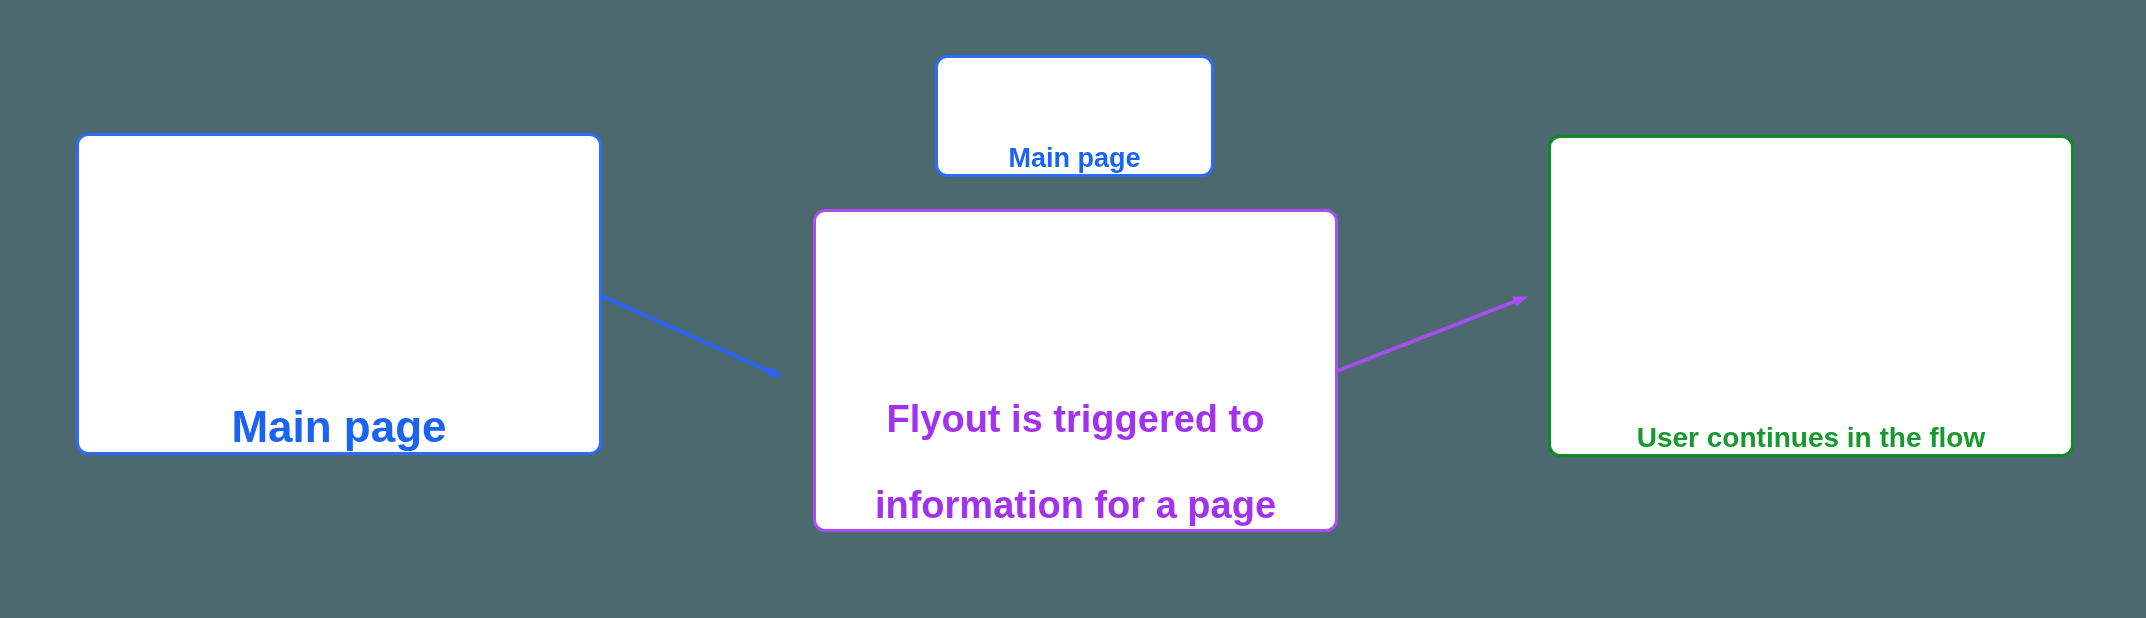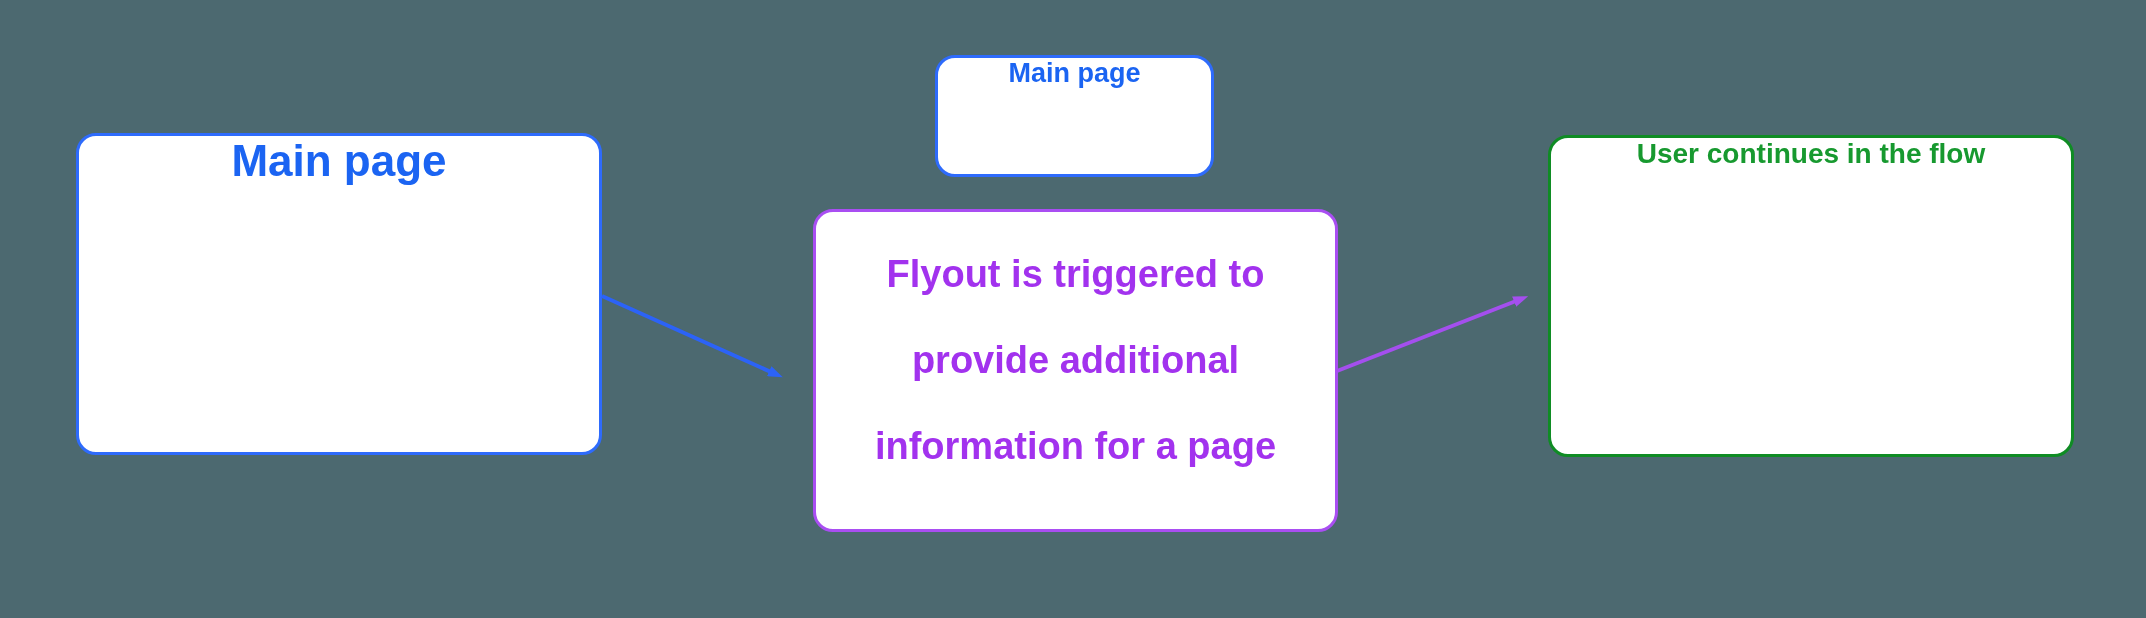--- a/index.html
+++ b/index.html
@@ -9,25 +9,25 @@
     background: var(--background, #4c6970);
     font-family: "Liberation Sans", sans-serif;
   }
   .canvas {
     position: absolute;
     inset: 0;
   }
   .node {
     position: absolute;
     background: var(--node-background, #ffffff);
-    border-radius: 20px;
+    border-radius: 12px;
     display: flex;
     flex-direction: column;
     align-items: center;
-    justify-content: flex-start;
+    justify-content: flex-end;
     text-align: center;
   }
   .node-label { font-weight: bold; white-space: nowrap; }
 
   .node-main-large {
     left: 76px; top: 133px; width: 526px; height: 322px;
     border: 3px solid var(--blue-border, #2e6bfc);
   }
   .node-main-large .node-label { font-size: 44px; color: var(--blue-text, #1b64f2); }
 
@@ -71,21 +71,20 @@
   <div class="node node-main-large">
     <div class="node-label">Main page</div>
   </div>
 
   <div class="node node-main-small">
     <div class="node-label">Main page</div>
   </div>
 
   <div class="node node-flyout">
     <div class="node-label">Flyout is triggered to</div>
-    <div class="node-label">provide additional</div>
     <div class="node-label">information for a page</div>
   </div>
 
   <div class="node node-continue">
     <div class="node-label">User continues in the flow</div>
   </div>
 
   <svg class="arrows" viewBox="0 0 2146 618" xmlns="http://www.w3.org/2000/svg">
     <defs>
       <marker id="arrowhead-blue" markerWidth="15" markerHeight="11" refX="2" refY="5.5" orient="auto" markerUnits="userSpaceOnUse">

